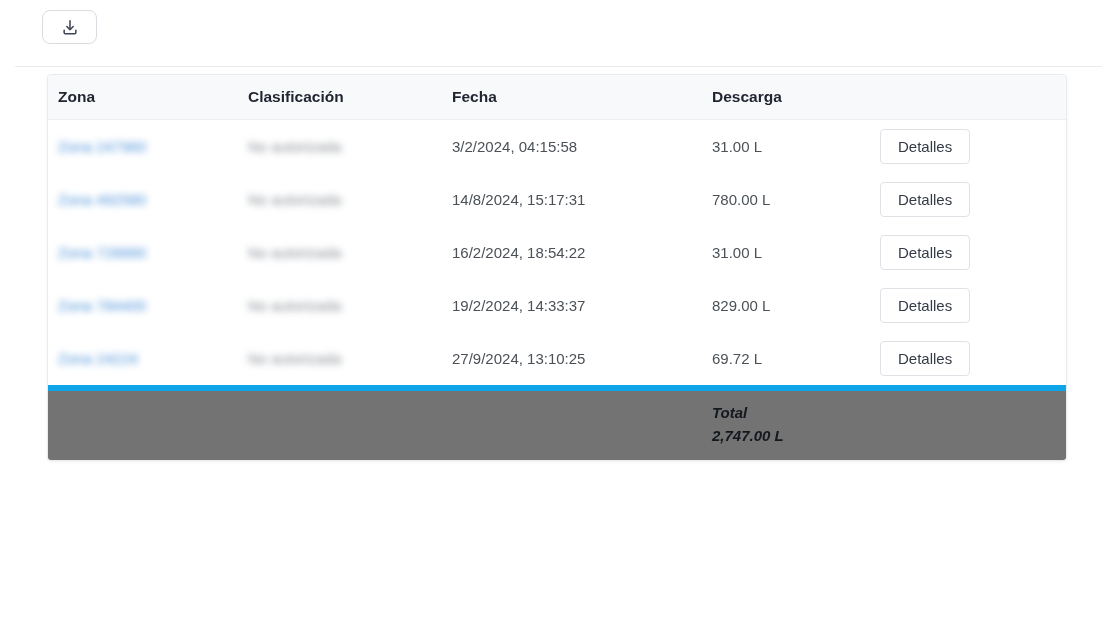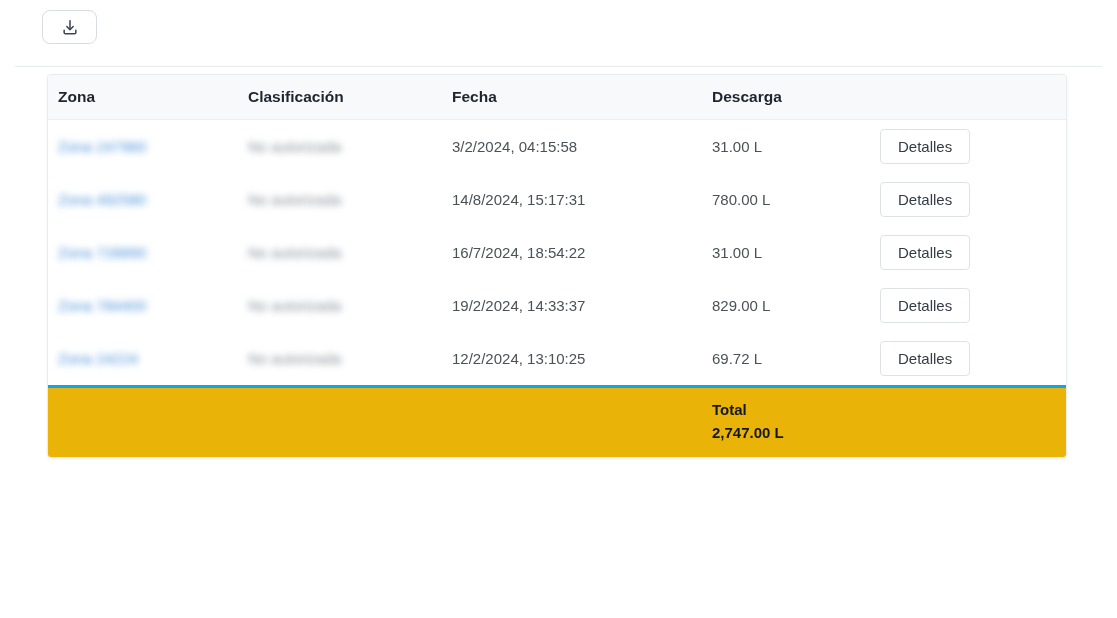--- a/index.html
+++ b/index.html
@@ -70,24 +70,25 @@
     background: #ffffff;
     border: 1px solid #dee2e6;
     border-radius: 4px;
     padding: 8px 17px;
     font-family: "Liberation Sans", sans-serif;
     font-size: 15px;
     color: #343b46;
     cursor: pointer;
   }
   tfoot td {
-    background: #eab308;
-    border-top: 3px solid #0ea5e9;
+    background: #737373;
+    border-top: 6px solid #0ea5e9;
     padding: 12px 10px 14px 10px;
     vertical-align: top;
+    font-style: italic;
   }
   .total-label {
     font-weight: 700;
     color: #14181f;
     line-height: 20px;
     margin-bottom: 3px;
   }
   .total-value {
     font-weight: 700;
     color: #14181f;
@@ -157,21 +158,21 @@
       <button class="btn-detalles">Detalles</button>
     </td>
   </tr>
           <tr>
     <td>
       <a class="redacted-link" href="#">Zona 728890</a>
     </td>
     <td>
       <span class="redacted-muted">No autorizada</span>
     </td>
-    <td>16/7/2024, 18:54:22</td>
+    <td>16/2/2024, 18:54:22</td>
     <td>31.00 L</td>
     <td class="actions">
       <button class="btn-detalles">Detalles</button>
     </td>
   </tr>
           <tr>
     <td>
       <a class="redacted-link" href="#">Zona 784400</a>
     </td>
     <td>
@@ -183,21 +184,21 @@
       <button class="btn-detalles">Detalles</button>
     </td>
   </tr>
           <tr>
     <td>
       <a class="redacted-link" href="#">Zona 24224</a>
     </td>
     <td>
       <span class="redacted-muted">No autorizada</span>
     </td>
-    <td>12/2/2024, 13:10:25</td>
+    <td>27/9/2024, 13:10:25</td>
     <td>69.72 L</td>
     <td class="actions">
       <button class="btn-detalles">Detalles</button>
     </td>
   </tr>
         </tbody>
       <tfoot>
         <tr>
           <td></td>
           <td></td>

